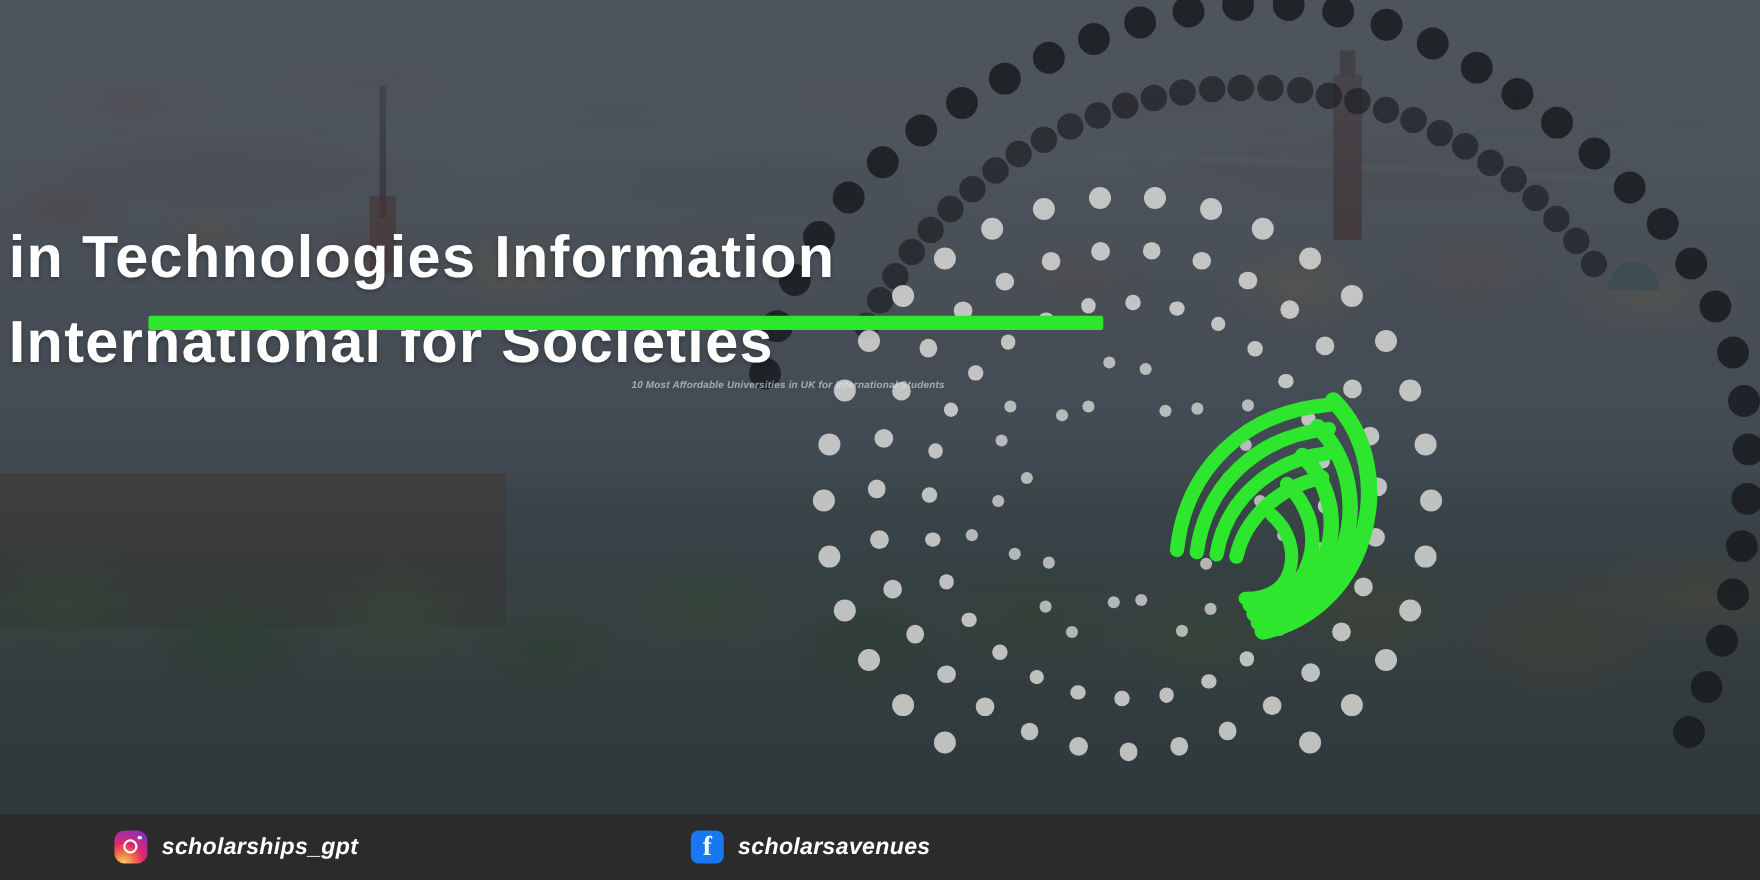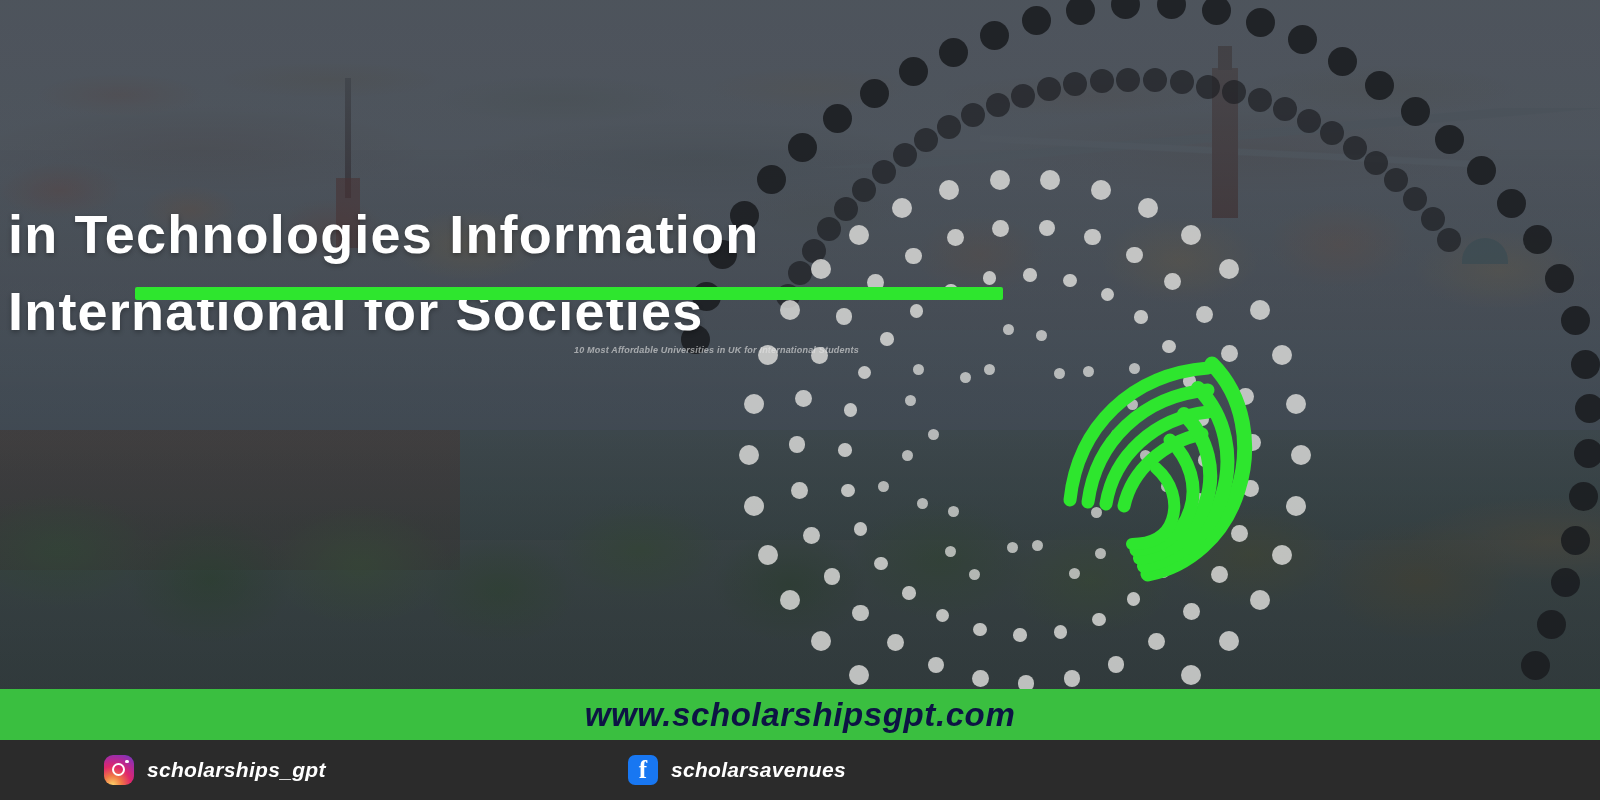--- a/index.html
+++ b/index.html
@@ -394,23 +394,20 @@
   </div>
 
   <div class="headline">
     <span class="ln">in Technologies Information</span>
     <span class="ln">International for Societies</span>
   </div>
   <div class="underline"></div>
 
   <div class="watermark">10 Most Affordable Universities in UK for International Students</div>
 
-  <div class="greenbar">
-    <div class="url">www.scholarshipsgpt.com</div>
-  </div>
 
   <div class="darkbar">
 
     <div class="social s1">
       <span class="ig-icon"></span>
       <span class="handle">scholarships_gpt</span>
     </div>
 
     <div class="social s2">
       <span class="fb-icon">

